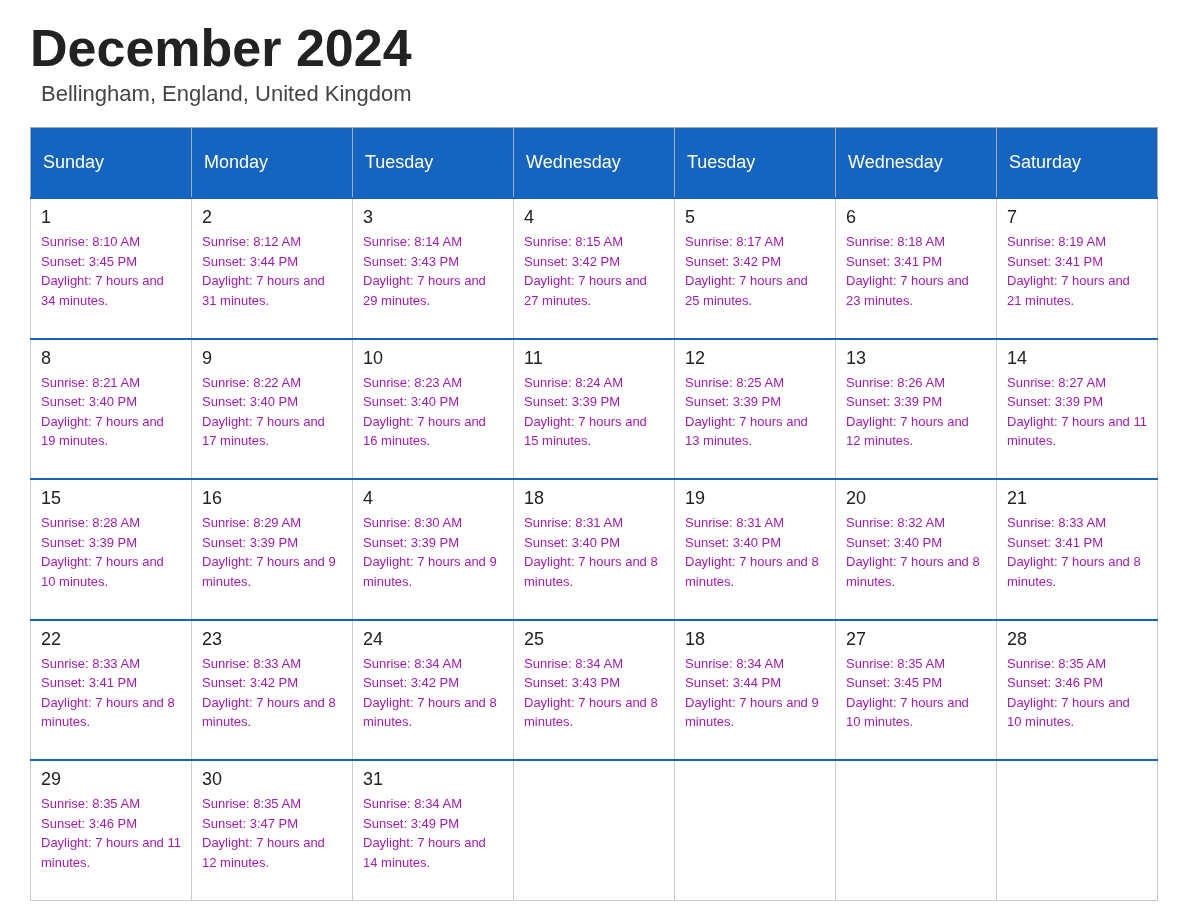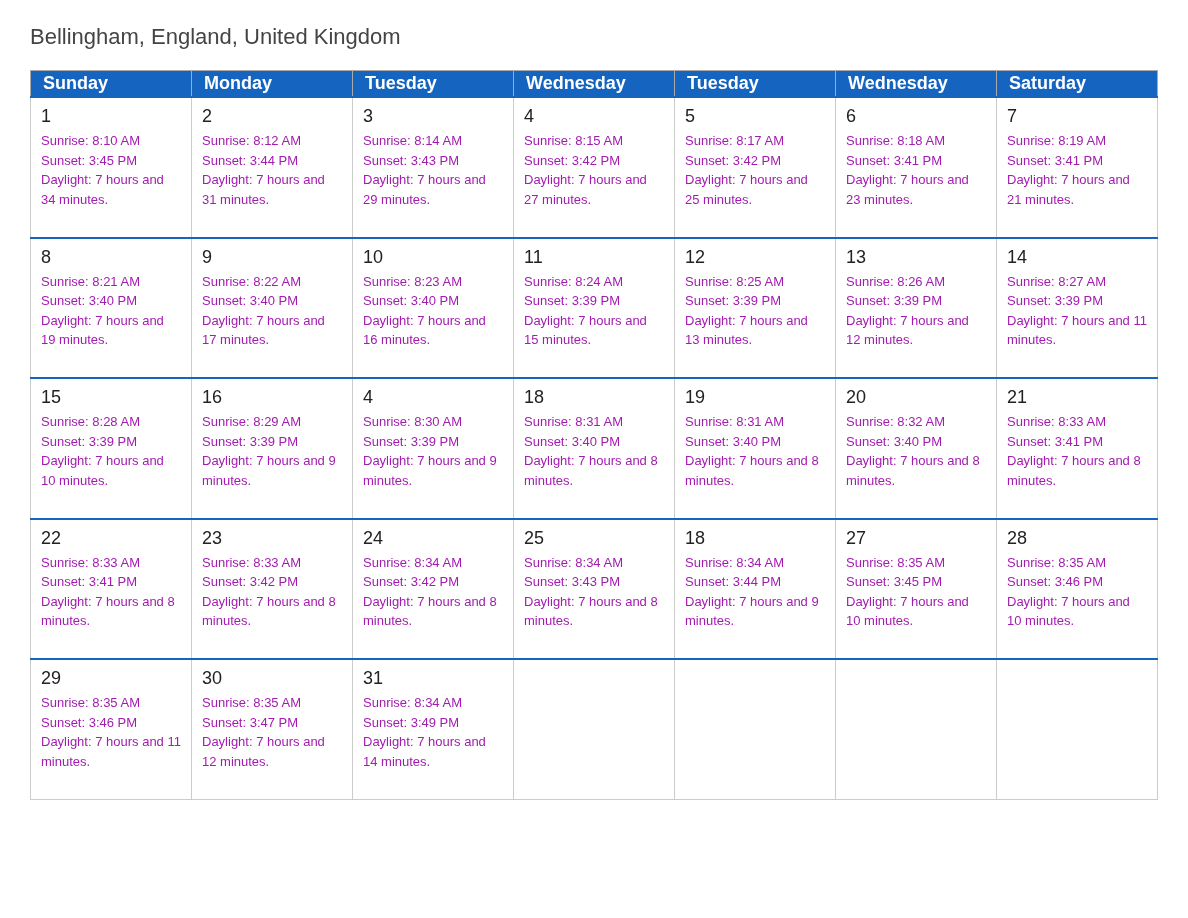--- a/index.html
+++ b/index.html
@@ -37,22 +37,22 @@
     }
     .calendar-table {
       width: 100%;
       border-collapse: collapse;
       border: 1px solid #aaa;
     }
     .calendar-table th {
       background: #1565c0;
       color: #fff;
       font-size: 18px;
-      font-weight: bold;
-      padding: 2px 12px;
+      font-weight: normal;
+      padding: 24px 12px;
       text-align: left;
       border: 1px solid #aaa;
     }
     .calendar-table td {
       vertical-align: top;
       padding: 8px 10px;
       border: 1px solid #ccc;
       border-top: 2px solid #1565c0;
       font-size: 13.5px;
       color: #333;
@@ -77,20 +77,21 @@
     }
     .logo-block {
       line-height: 1.15;
     }
   </style>
 </head>
 <body>
 
 <div class="header-area">
   <div class="title-area">
+    <div class="month-title">December 2024</div>
     <div class="location-title">Bellingham, England, United Kingdom</div>
   </div>
 </div>
 
 <table class="calendar-table">
   <thead>
     <tr>
       <th>Sunday</th>
       <th>Monday</th>
       <th>Tuesday</th>

